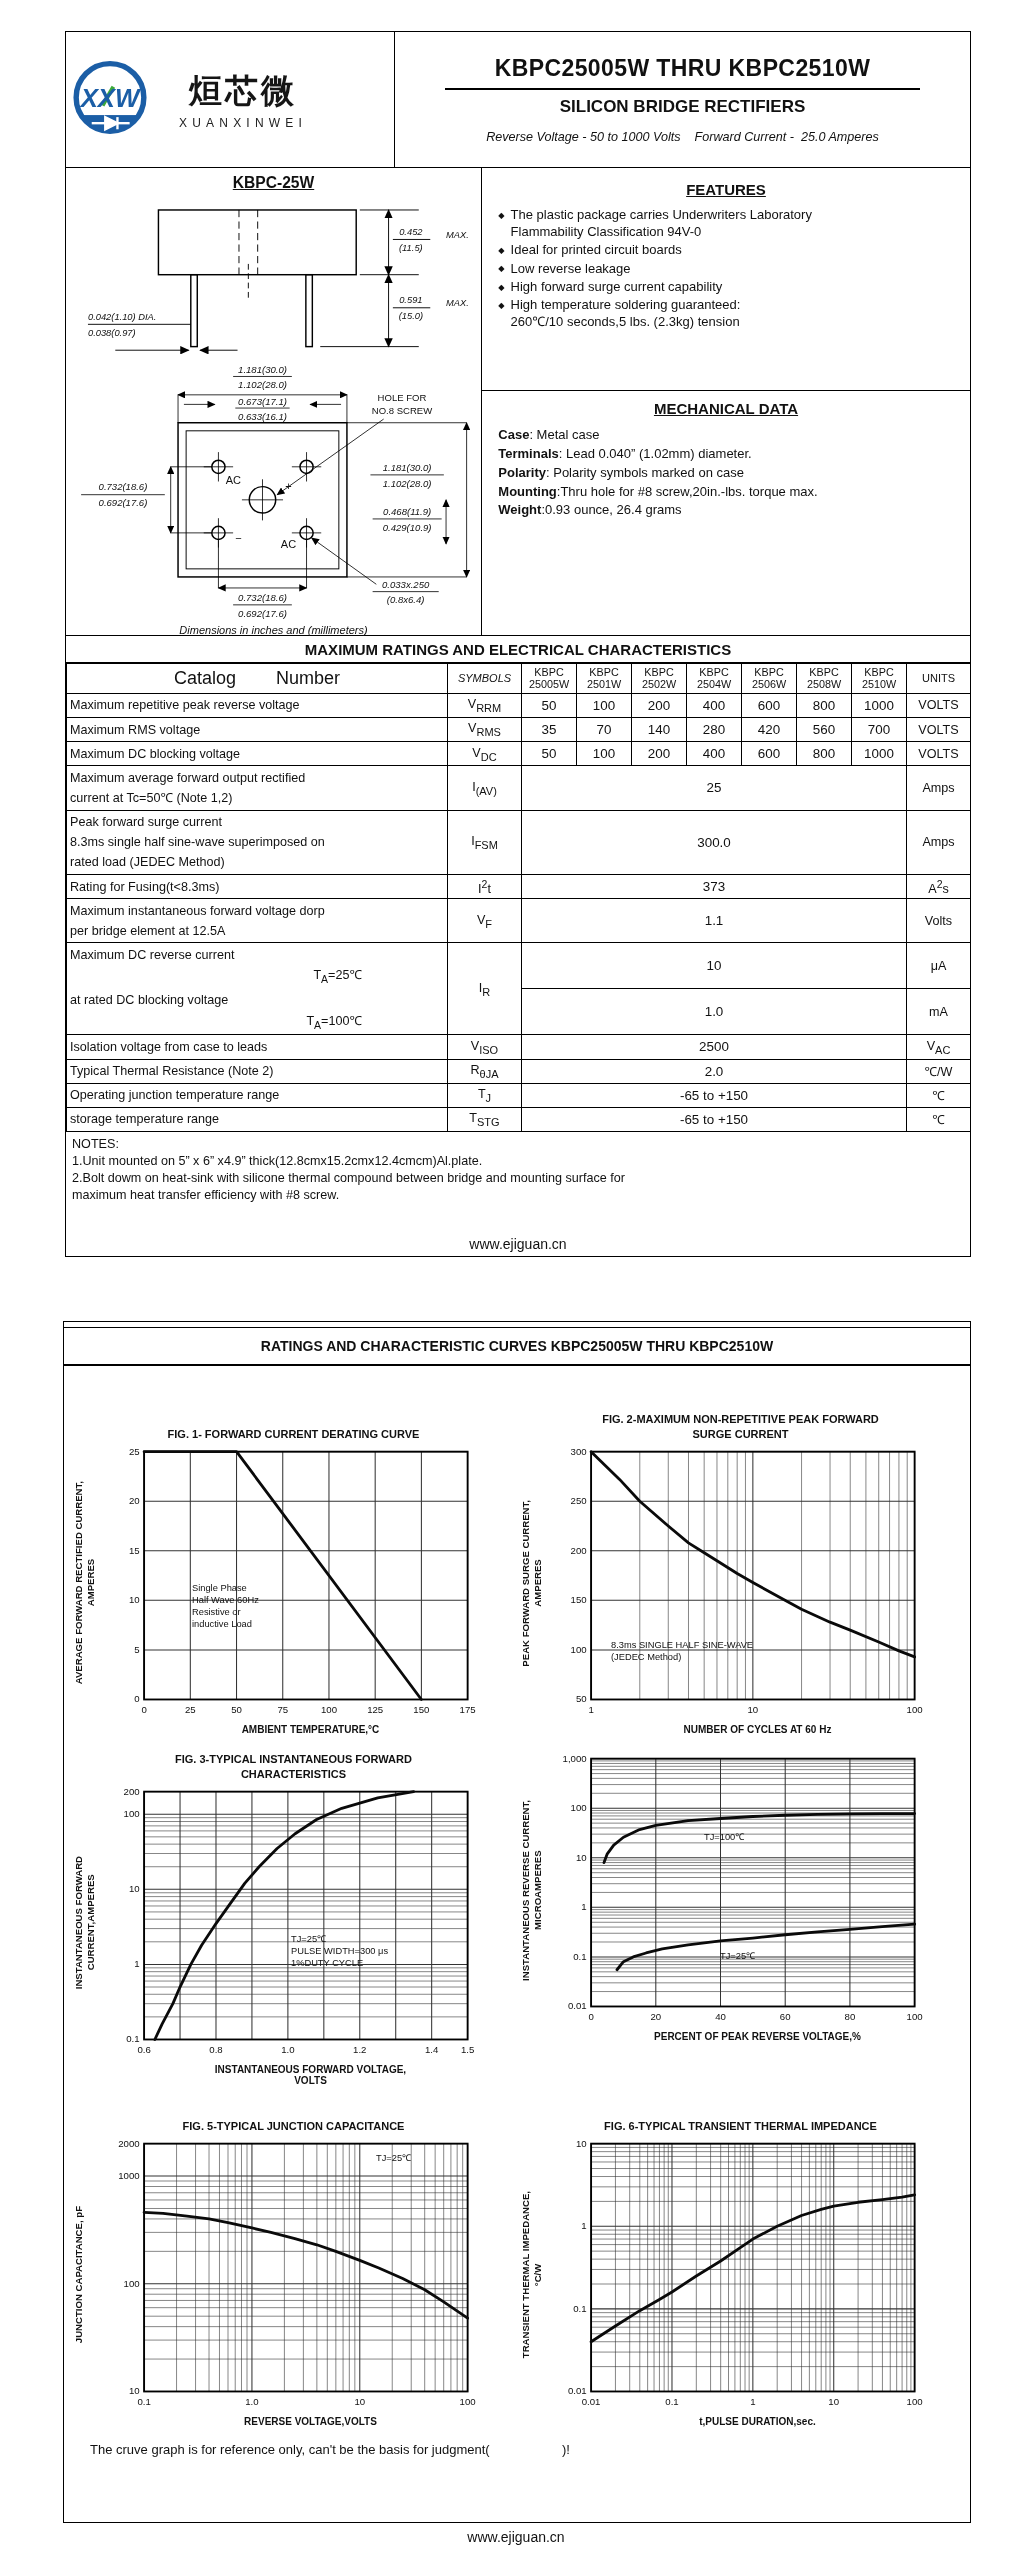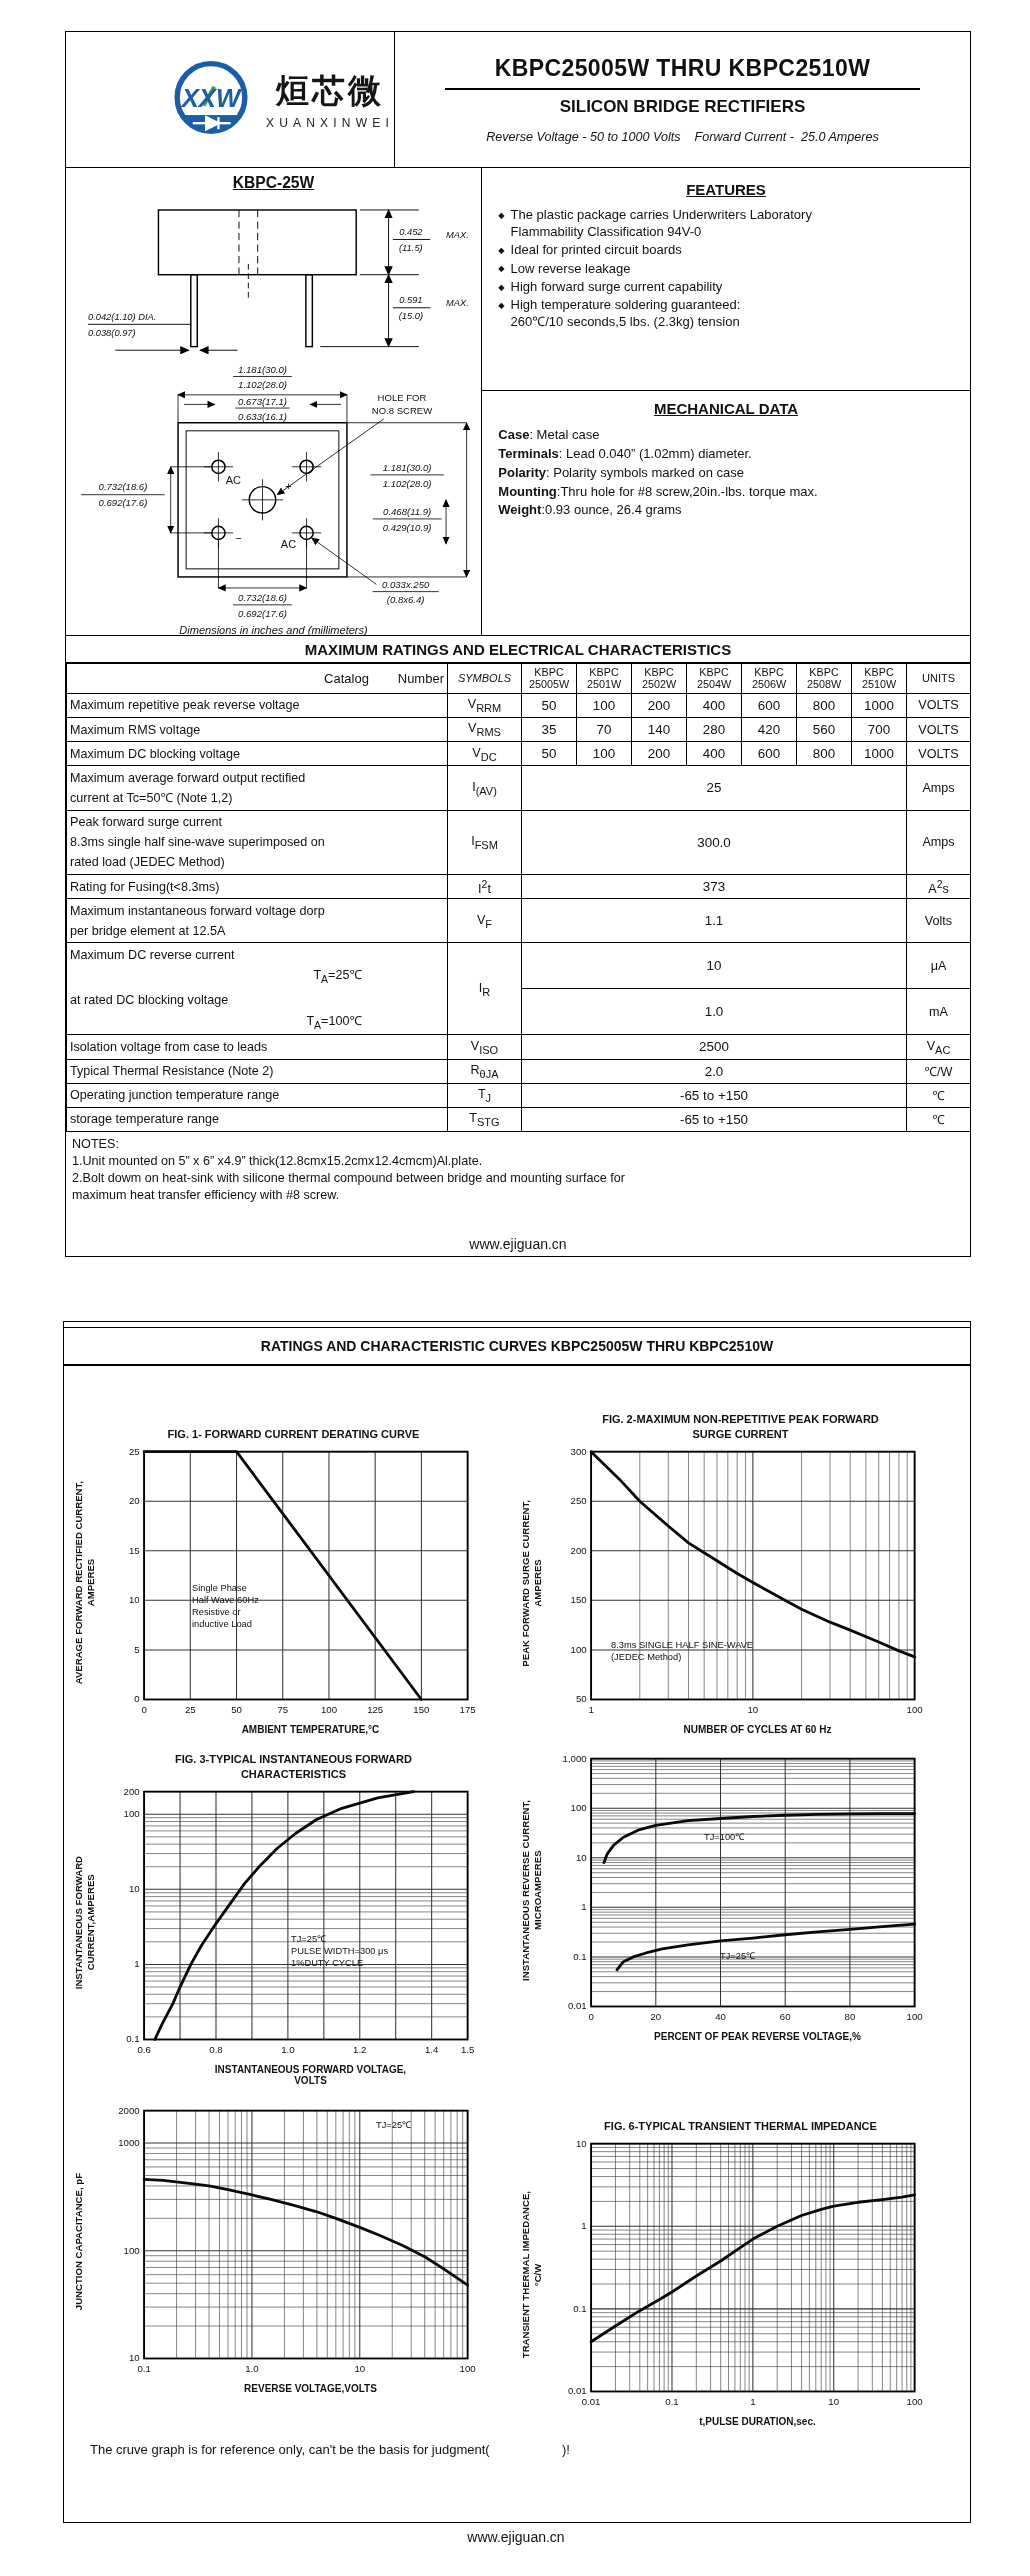--- a/index.html
+++ b/index.html
@@ -4,21 +4,21 @@
 <style>
   html,body{margin:0;padding:0;background:#fff;}
   body{font-family:"Liberation Sans",sans-serif;color:#111;}
   #canvas{position:relative;width:1031px;height:2576px;background:#fff;overflow:hidden;}
   .page{position:absolute;background:#fff;border:1.5px solid #000;}
   #page1{left:65px;top:31px;width:904px;height:1224px;}
   #page2{left:63px;top:1321px;width:906px;height:1200px;}
 
   
   .hdr{display:flex;height:135px;border-bottom:1.5px solid #000;}
-  .hdr-logo{width:328px;border-right:1.5px solid #000;display:flex;align-items:center;justify-content:flex-end;gap:11px;}
+  .hdr-logo{width:328px;border-right:1.5px solid #000;display:flex;align-items:center;justify-content:flex-start;gap:25px;}
   .logo-txt{display:flex;flex-direction:column;align-items:center;}
   .logo-cn{font-size:33px;font-weight:bold;letter-spacing:3px;color:#151515;}
   .logo-en{font-size:12px;letter-spacing:5.2px;color:#222;margin-top:1.5px;}
   .hdr-title{flex:1;display:flex;flex-direction:column;align-items:center;justify-content:center;}
   .pt-title{font-size:23px;font-weight:bold;letter-spacing:0.4px;}
   .pt-rule{width:475px;border-top:2.2px solid #000;margin:6px 0 7.4px 0;}
   .pt-sub{font-size:17px;font-weight:bold;}
   .pt-tag{font-size:12.6px;font-style:italic;margin-top:13px;white-space:pre;}
 
   
@@ -36,21 +36,21 @@
   .mech-wrap{padding:3px 16.3px 0 16.3px;}
   .mech-line{font-size:13px;line-height:1.45;}
   .mech-line b{font-weight:bold;}
 
   
   .banner{border-top:1.5px solid #000;border-bottom:1.5px solid #000;text-align:center;
           font-size:15px;font-weight:bold;padding:4.5px 0;}
   .preamble{font-size:12.6px;padding:3.7px 6px 5.2px 6px;line-height:1.35;}
   table.ratings{border-collapse:collapse;width:904px;table-layout:fixed;}
   table.ratings th,table.ratings td{border:1.1px solid #000;padding:1.5px 3px;font-weight:normal;}
-  th.h-cat{text-align:right;font-size:13px;white-space:pre;padding-left:6px;vertical-align:middle;}
+  th.h-cat{text-align:center;font-size:18px;white-space:pre;padding-left:6px;vertical-align:middle;}
   th.h-sym{font-style:italic;font-size:11px;}
   th.h-part{font-size:10.8px;font-weight:bold;line-height:1.2;}
   th.h-units{font-size:11px;font-weight:bold;}
   td.c-desc{font-size:12.6px;padding-left:6px;line-height:1.6;}
   td.c-sym{text-align:center;font-size:12.6px;}
   td.c-sym sub,td.c-units sub{font-size:11px;}
   td.c-val{text-align:center;font-size:13.4px;}
   td.c-units{text-align:center;font-size:12.6px;}
   tr.dblA td{border-bottom:none;}
   tr.dblB td.c-desc{border-top:none;}
@@ -702,20 +702,21 @@
               <text x="44" y="80.80000000000001" text-anchor="end" font-size="13" fill="#111" font-family="Liberation Sans, sans-serif">100</text>
               <text x="44" y="14" text-anchor="end" font-size="13" fill="#111" font-family="Liberation Sans, sans-serif">1,000</text>
               <path d="M67.4 150.1 L71.8 138.3 L80.5 126.5 L93.6 115.9 L115.4 105.6 L137.2 100.0 L180.8 93.6 L224.4 90.7 L268.0 88.0 L311.6 86.3 L355.2 85.1 L398.8 84.4 L442.4 84.0 L486.0 84.0" fill="none" stroke="#0a0a0a" stroke-width="3.8" stroke-linejoin="round" stroke-linecap="round"></path>
               <path d="M84.9 294.5 L93.6 283.7 L106.7 277.2 L124.1 271.9 L145.9 266.4 L180.8 261.0 L224.4 255.7 L268.0 251.8 L311.6 247.3 L355.2 243.5 L398.8 240.0 L442.4 236.3 L486.0 232.9" fill="none" stroke="#0a0a0a" stroke-width="3.8" stroke-linejoin="round" stroke-linecap="round"></path>
             </svg><div class="chart-ann" style="left: 150px; top: 80px;">TJ=100℃</div><div class="chart-ann" style="left: 166px; top: 199px;">TJ=25℃</div></div>
       </div>
       <div class="chart-xlab">PERCENT OF PEAK REVERSE VOLTAGE,%</div>
     </div>
 
     <div class="chart-block" style="left:9px;top:781px;">
+      <div class="chart-title">FIG. 5-TYPICAL JUNCTION CAPACITANCE</div>
       <div class="chart-body">
         <div class="chart-ylab">JUNCTION CAPACITANCE, pF</div>
         <div class="plot-wrap"><svg class="chart-svg" width="371" height="275" viewBox="0 0 500 370">
               <line x1="50" y1="10" x2="50" y2="344" stroke="#333" stroke-width="1.4"></line>
               <line x1="93.74969270316528" y1="10" x2="93.74969270316528" y2="344" stroke="#333" stroke-width="0.8"></line>
               <line x1="119.34162235259095" y1="10" x2="119.34162235259095" y2="344" stroke="#333" stroke-width="0.8"></line>
               <line x1="137.49938540633053" y1="10" x2="137.49938540633053" y2="344" stroke="#333" stroke-width="0.8"></line>
               <line x1="151.58364063016805" y1="10" x2="151.58364063016805" y2="344" stroke="#333" stroke-width="0.8"></line>
               <line x1="163.0913150557562" y1="10" x2="163.0913150557562" y2="344" stroke="#333" stroke-width="0.8"></line>
               <line x1="172.82091514873866" y1="10" x2="172.82091514873866" y2="344" stroke="#333" stroke-width="0.8"></line>

